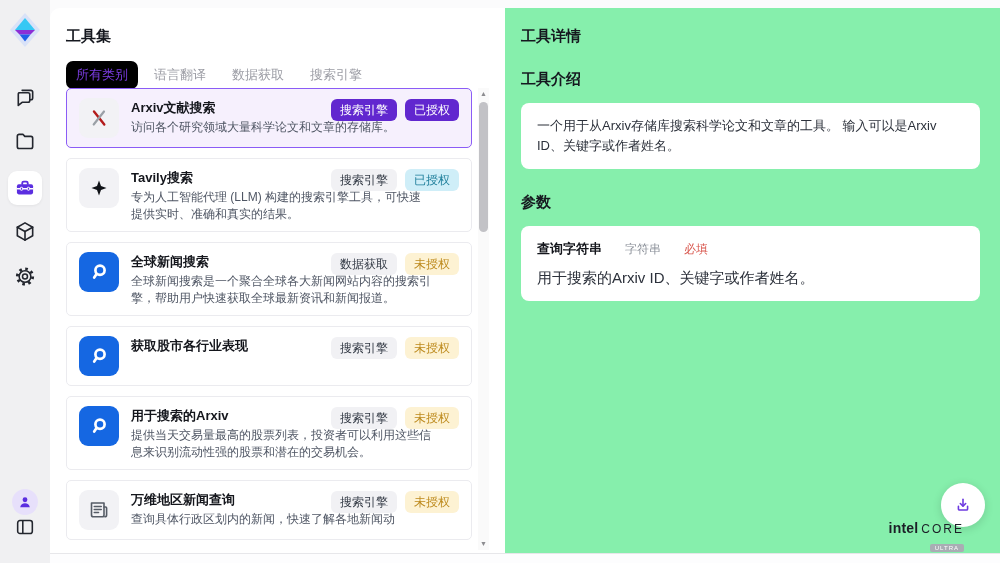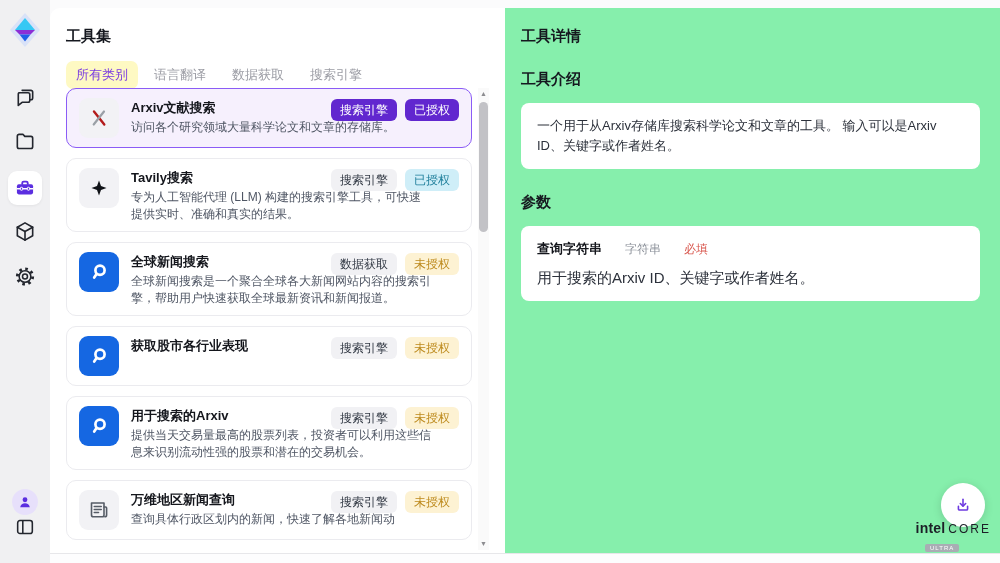--- a/index.html
+++ b/index.html
@@ -33,29 +33,29 @@
   .panel-list {
     position:absolute; left:50px; top:8px; width:455px; height:545px;
     background:#fff; border-radius:10px 0 0 0;
   }
   .panel-list h1 { font-size:15px; font-weight:bold; padding:19px 0 0 16px; }
   .tabs { display:flex; gap:6px; margin:15px 0 0 16px; }
   .tab {
     font-size:13px; color:#9b9ca4; padding:5px 10px; border-radius:7px;
     cursor:pointer; white-space:nowrap;
   }
-  .tab.active { background:#fef9c3; color:#7a3ce0; }
+  .tab.active { background:#000000; color:#7a3ce0; }
 
   .cards {
     position:absolute; left:16px; top:80px; width:406px; height:467px;
     overflow:hidden;
   }
   .card {
     position:relative; background:#fff; border:1px solid #ebebef;
-    border-radius:10px; padding:9px 12px; margin-bottom:10px;
+    border-radius:5px; padding:9px 12px; margin-bottom:10px;
     display:flex; align-items:flex-start; cursor:pointer;
   }
   .card.selected { border:1.5px solid #8b5cf6; background:#f6f0fd; }
   .tool-icon {
     width:40px; height:40px; border-radius:9px; background:#f2f2f5; flex:none;
     display:flex; align-items:center; justify-content:center;
   }
   .tool-icon.blue { background:#1567e2; }
   .tool-body { margin-left:12px; width:300px; }
   .tool-name { font-size:13px; font-weight:bold; line-height:19px; color:#14161c; }
@@ -106,21 +106,21 @@
   }
 
   
   .fab {
     position:absolute; left:941px; top:483px; width:44px; height:44px;
     border-radius:50%; background:#fff; border:none;
     box-shadow:0 2px 10px rgba(0,0,0,.14);
     display:flex; align-items:center; justify-content:center; cursor:pointer;
   }
   .brand {
-    position:absolute; left:925px; top:520px; width:66px; 
+    position:absolute; left:898px; top:520px; width:66px; text-align:right;
   }
   .brand-line { display:flex; align-items:baseline; justify-content:flex-end; gap:3px; }
   .brand-intel { font-size:14px; font-weight:bold; color:#1c1f27; letter-spacing:.2px; }
   .brand-core { font-size:12px; font-weight:400; color:#1c1f27; letter-spacing:2px; text-transform:uppercase; }
   .brand-badge {
     display:inline-block; margin-top:2px; font-size:6px; letter-spacing:1px;
     background:#a9adb4; color:#fff; padding:1px 5px; border-radius:2px;
   }
 </style>
 </head>

